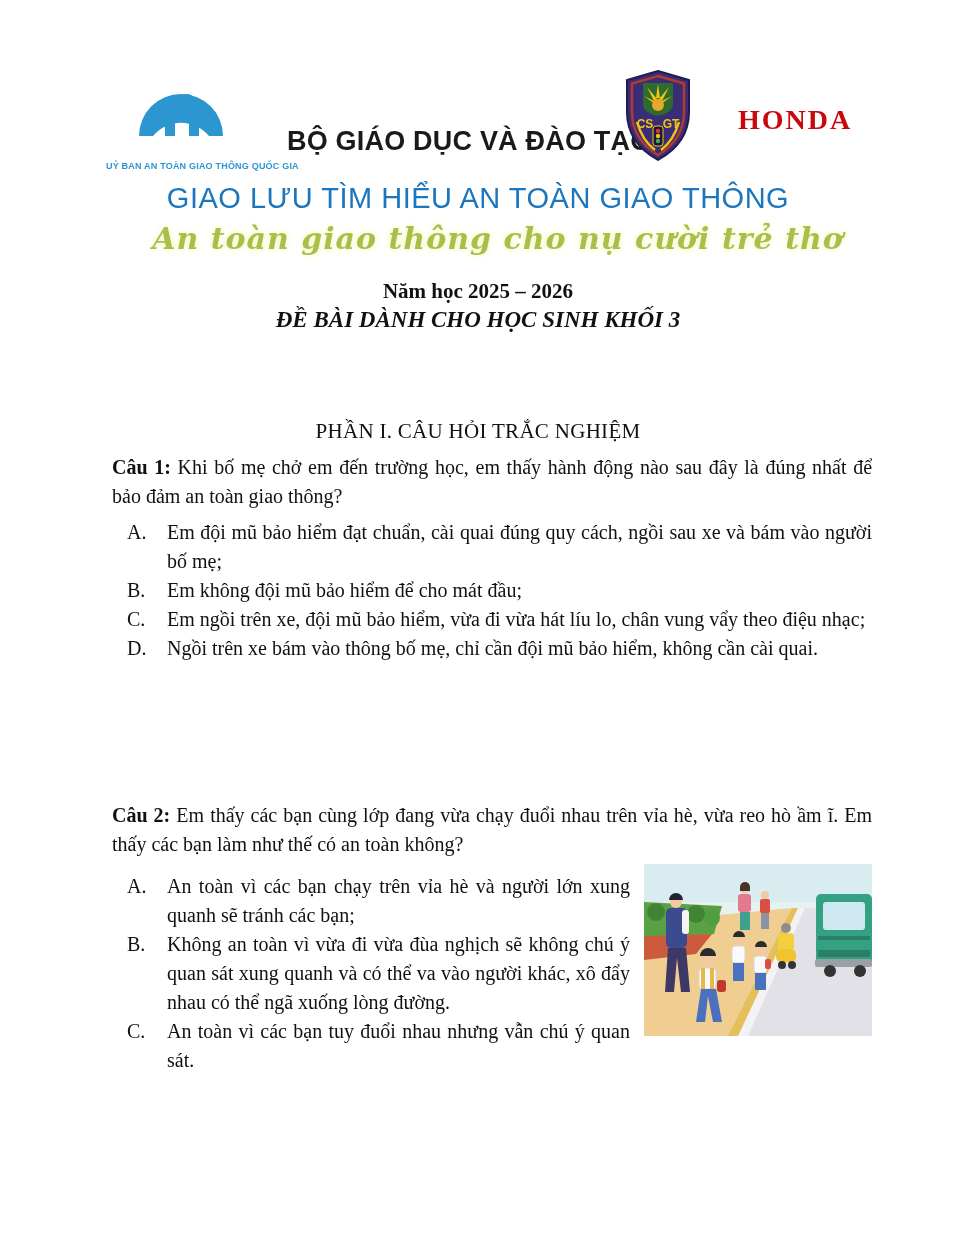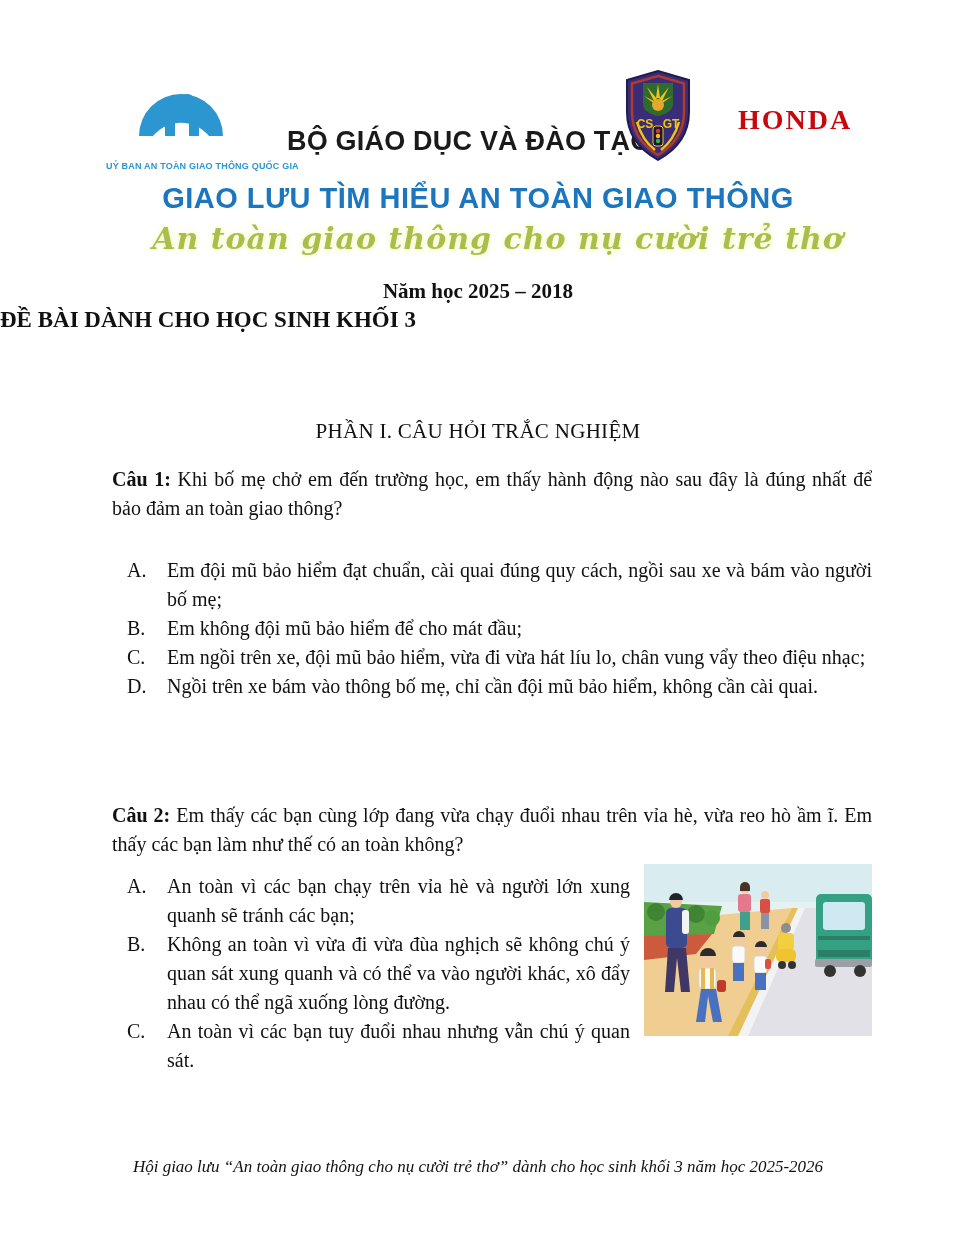--- a/index.html
+++ b/index.html
@@ -33,50 +33,50 @@
     text-align:center;
     font-family:"Liberation Serif", serif;
     font-weight:bold;font-size:28px;color:#c9080d;
     letter-spacing:2px;white-space:nowrap;
   }
   
   .title-main{
     position:absolute;left:0;right:0;top:182px;
     text-align:center;
     font-family:"Liberation Sans", sans-serif;
-    font-weight:bold;font-size:29px;color:#1b76bd;
+    font-weight:normal;font-size:29px;color:#1b76bd;
     letter-spacing:.5px;white-space:nowrap;
   }
   .title-script{
     position:absolute;left:0;right:0;top:221px;
     text-align:center;
     font-family:"DejaVu Serif", serif;
     font-style:italic;font-weight:bold;font-size:30px;color:#a9bf4a;
     letter-spacing:1px;white-space:nowrap;
     text-shadow:0 0 10px #f7f9cc, 0 0 4px #f7f9cc;
     padding-left:40px;
   }
   .school-year{
     position:absolute;left:0;right:0;top:279px;
     text-align:center;font-weight:bold;font-size:21px;white-space:nowrap;
   }
   .exam-line{
     position:absolute;left:0;right:0;top:307px;
-    text-align:left;font-weight:bold;font-size:23px;white-space:nowrap;
+    text-align:center;font-weight:bold;font-size:23px;white-space:nowrap;font-style:italic;
   }
   .section-heading{
     position:absolute;left:0;right:0;top:419px;
     text-align:center;font-weight:normal;font-size:21px;letter-spacing:.3px;white-space:nowrap;
   }
   
   .question{position:absolute;left:112px;width:760px;font-size:20px;line-height:29px;text-align:justify;}
-  .q1{top:465px;}
+  .q1{top:453px;}
   .q2{top:801px;}
   .q-label{font-weight:bold;}
-  .options{margin-top:33px;margin-left:15px;}
+  .options{margin-top:7px;margin-left:15px;}
   .q2 .options{margin-top:13px;}
   .option{padding-left:40px;text-indent:-40px;}
   .opt-letter{display:inline-block;width:40px;text-indent:0;}
   .illustration{
     float:right;width:228px;height:172px;
     margin:-8px 0 6px 14px;
     background:#fbfbfb;
   }
   
   .footer{
@@ -123,21 +123,21 @@
       <circle cx="35" cy="71" r="2.2" fill="#3fae49"></circle>
       <path d="M14,52 C18,66 24,74 32,80" fill="none" stroke="#f2c511" stroke-width="2.5"></path>
       <path d="M56,52 C52,66 46,74 38,80" fill="none" stroke="#f2c511" stroke-width="2.5"></path>
     </svg>
   </div>
 
   <div class="honda">HONDA</div>
 
   <div class="title-main">GIAO LƯU TÌM HIỂU AN TOÀN GIAO THÔNG</div>
   <div class="title-script">An toàn giao thông cho nụ cười trẻ thơ</div>
-  <div class="school-year">Năm học 2025 – 2018</div>
+  <div class="school-year">Năm học 2025 – 2026</div>
   <div class="exam-line">ĐỀ BÀI DÀNH CHO HỌC SINH KHỐI 3</div>
 
   <div class="section-heading">PHẦN I. CÂU HỎI TRẮC NGHIỆM</div>
 
   <div class="question q1">
     <div>
       <span class="q-label">Câu 1:</span>
       <span>Khi bố mẹ chở em đến trường học, em thấy hành động nào sau đây là đúng nhất để bảo đảm an toàn giao thông?</span>
     </div>
     <div class="options">
@@ -244,15 +244,14 @@
       </div>
       <div class="option">
         <span class="opt-letter">B.</span><span>Không an toàn vì vừa đi vừa đùa nghịch sẽ không chú ý quan sát xung quanh và có thể va vào người khác, xô đẩy nhau có thể ngã xuống lòng đường.</span>
       </div>
       <div class="option">
         <span class="opt-letter">C.</span><span>An toàn vì các bạn tuy đuổi nhau nhưng vẫn chú ý quan sát.</span>
       </div>
     </div>
   </div>
 
-  <div class="footer">Hội giao lưu “An toàn giao thông cho nụ cười trẻ thơ” dành cho học sinh khối 3 năm học 2025-2026</div>
 
 </div>
 
 </body></html>

